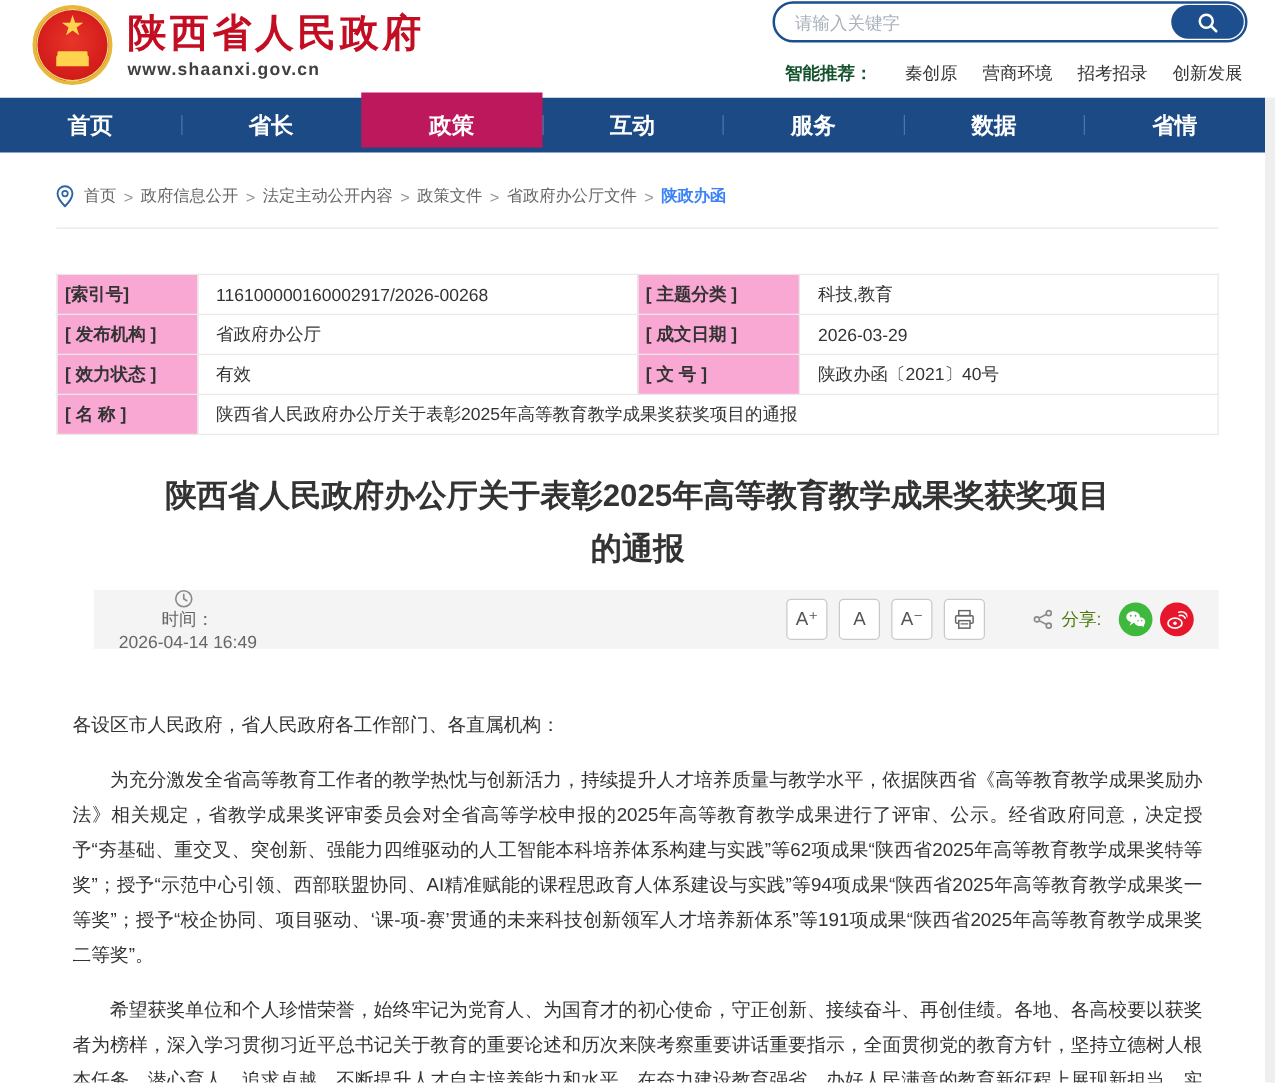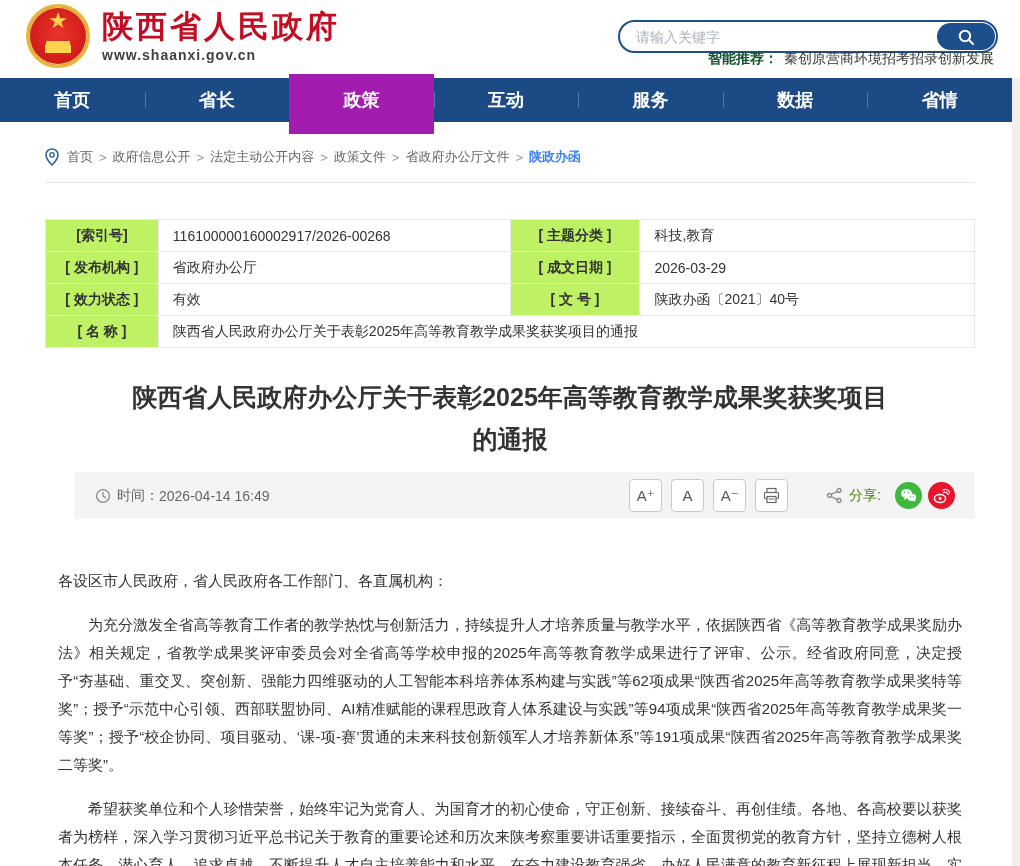--- a/index.html
+++ b/index.html
@@ -15,62 +15,62 @@
     border:3px solid #e7b83b; box-shadow:inset 0 0 0 1px #f5d97c; }
   .emblem .star { position:absolute; left:0; right:0; top:2px; text-align:center;
     color:#ffd34d; font-size:22px; line-height:24px; }
   .emblem .gate { position:absolute; left:50%; bottom:12px; transform:translateX(-50%);
     width:26px; height:9px; background:#ffd34d; border-radius:2px 2px 0 0;
     box-shadow:0 -4px 0 -1px #ffd34d; }
   .site-text { margin-left:12px; }
   .site-name { color:#c30d23; font-size:31px; font-weight:bold; letter-spacing:3px; line-height:36px; }
   .site-url { color:#404040; font-size:14px; font-weight:bold; letter-spacing:1px; margin-top:2px; }
 
-  .search-box { position:absolute; right:14px; top:20px; width:380px; height:33px;
+  .search-box { position:absolute; right:14px; top:1px; width:380px; height:33px;
     border:2px solid #1d4e8e; border-radius:18px; background:#fff; display:flex; align-items:center; }
   .search-input { flex:1; border:none; outline:none; background:transparent;
     padding:0 10px 0 16px; font-size:14px; color:#333; }
   .search-input::placeholder { color:#aab2bd; }
   .search-btn { width:58px; height:27px; margin-right:1px; border:none; border-radius:14px;
     background:#1d4e8e; cursor:pointer; display:flex; align-items:center; justify-content:center; }
 
   .recommend { position:absolute; right:18px; top:50px; font-size:14px; white-space:nowrap; }
   .recommend .rec-label { color:#14532d; font-weight:bold; margin-right:6px; }
-  .recommend .rec-link { color:#333; cursor:pointer; }
+  .recommend .rec-link { color:#333; margin-left:20px; cursor:pointer; }
 
   
   .nav { display:flex; width:1012px; height:44px; background:#1c4a85; }
   .nav-item { position:relative; flex:1; text-align:center; line-height:44px; height:44px;
     color:#fff; font-size:18px; font-weight:bold; cursor:pointer; }
   .nav-item + .nav-item::before { content:""; position:absolute; left:0; top:14px;
     width:1px; height:16px; background:rgba(170,200,235,0.35); }
-  .nav-item.active { background:#a21caf; margin-top:-4px; height:60px; line-height:52px; }
+  .nav-item.active { background:#be185d; margin-top:-4px; height:44px; line-height:52px; }
   .nav-item.active::before { display:none; }
 
   
   .crumbs { margin:0 45px; width:930px; padding:26px 0 16px; border-bottom:1px solid #e8e8e8;
     display:flex; align-items:center; font-size:13px; color:#666; }
   .crumbs .pin { margin-right:8px; display:inline-flex; }
   .crumb { cursor:pointer; }
   .crumb-sep { margin:0 6px; color:#999; }
   .crumb-last { color:#3b82f6; font-weight:bold; }
 
   
   table.meta { width:930px; margin:36px 45px 0; border-collapse:collapse; font-size:14px; color:#333; }
   table.meta td { border:1px solid #e9e9e9; height:32px; padding:0 14px; }
-  table.meta td.lbl { background:#bef264; text-align:center; font-weight:bold; padding:0 6px; }
+  table.meta td.lbl { background:#f9a8d4; text-align:left; font-weight:bold; padding:0 6px; }
 
   
   .doc-title { margin-top:28px; text-align:center; color:#333; font-size:25px;
     font-weight:600; line-height:42px; }
 
   
   .toolbar { margin:12px 45px 0 75px; width:900px; height:47px; background:#f4f4f4;
     display:flex; align-items:center; padding:0 20px; }
-  .time { display:flex; align-items:center; color:#666; font-size:14px; }
+  .time { display:flex; align-items:center; color:#666; font-size:14px;flex-direction:column; }
   .time svg { margin-right:6px; }
   .tools { margin-left:auto; display:flex; align-items:center; }
   .fbtn { width:33px; height:33px; margin-left:9px; background:#fff; border:1px solid #c9c9c9;
     border-radius:4px; color:#555; font-size:15px; line-height:31px; text-align:center;
     cursor:pointer; display:flex; align-items:center; justify-content:center; }
   .share-group { display:flex; align-items:center; margin-left:38px; color:#4d7c0f; font-size:14px; }
   .share-group .share-txt { margin:0 8px 0 6px; }
   .sicon { width:27px; height:27px; border-radius:50%; margin-left:6px; display:flex;
     align-items:center; justify-content:center; cursor:pointer; }
   .sicon.wechat { background:#3eb93e; }

